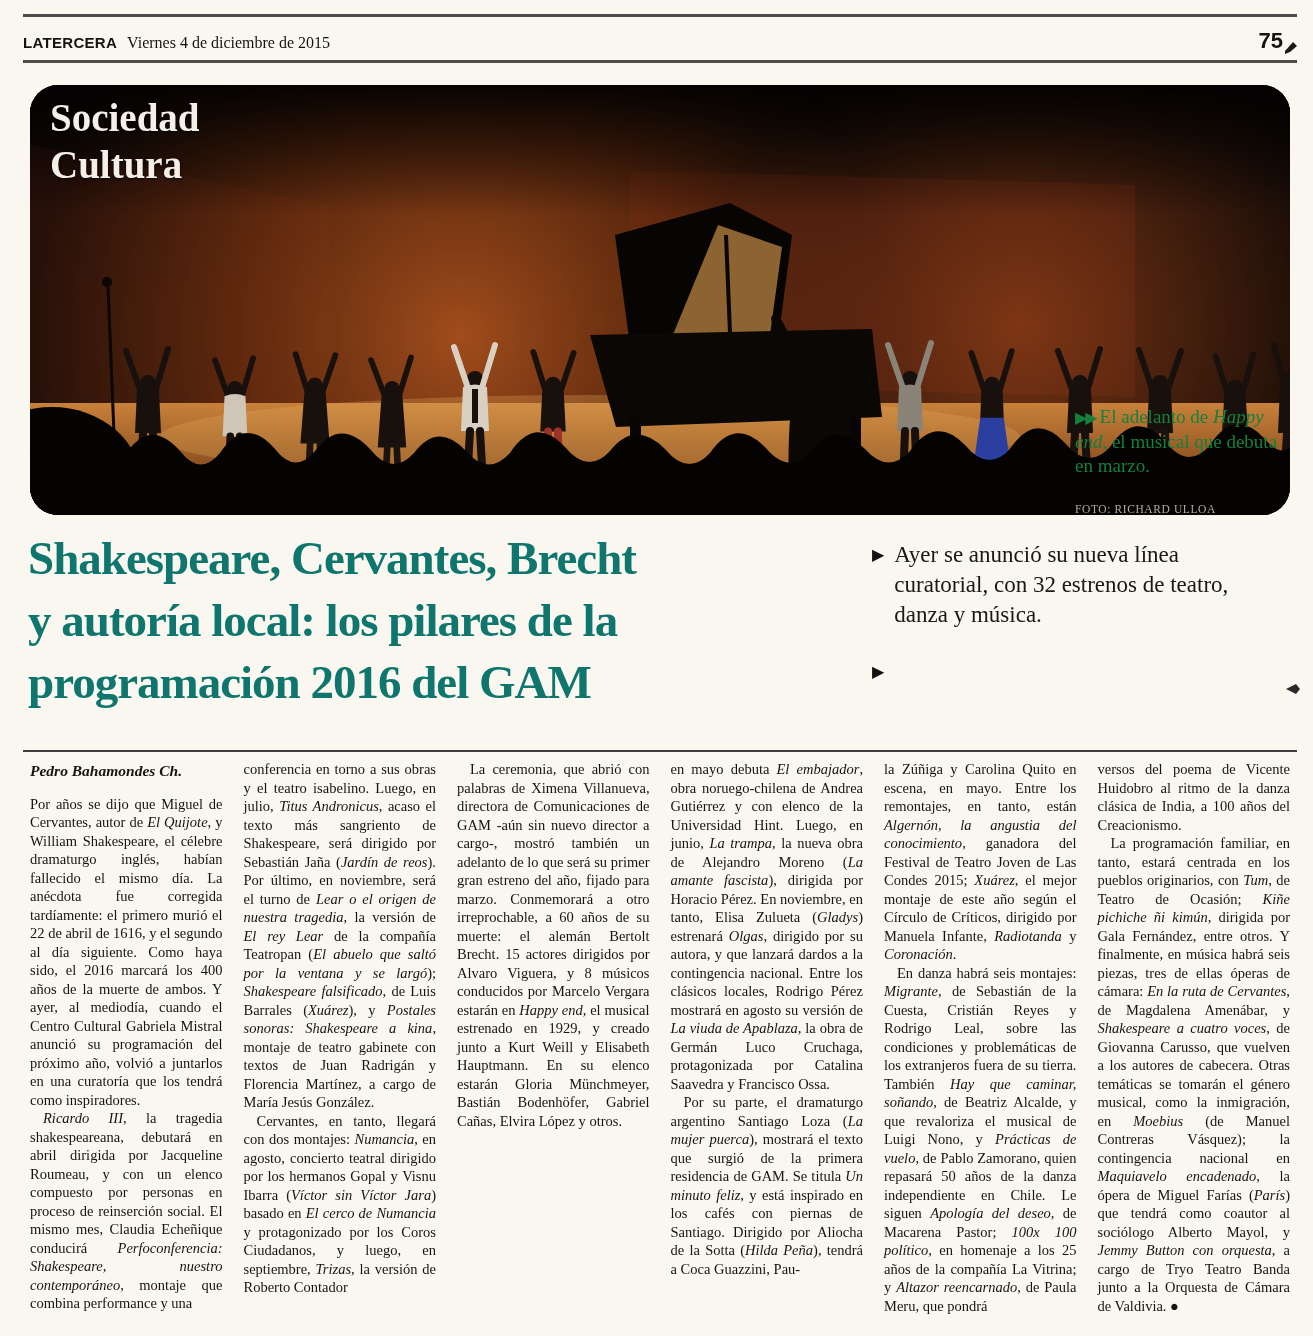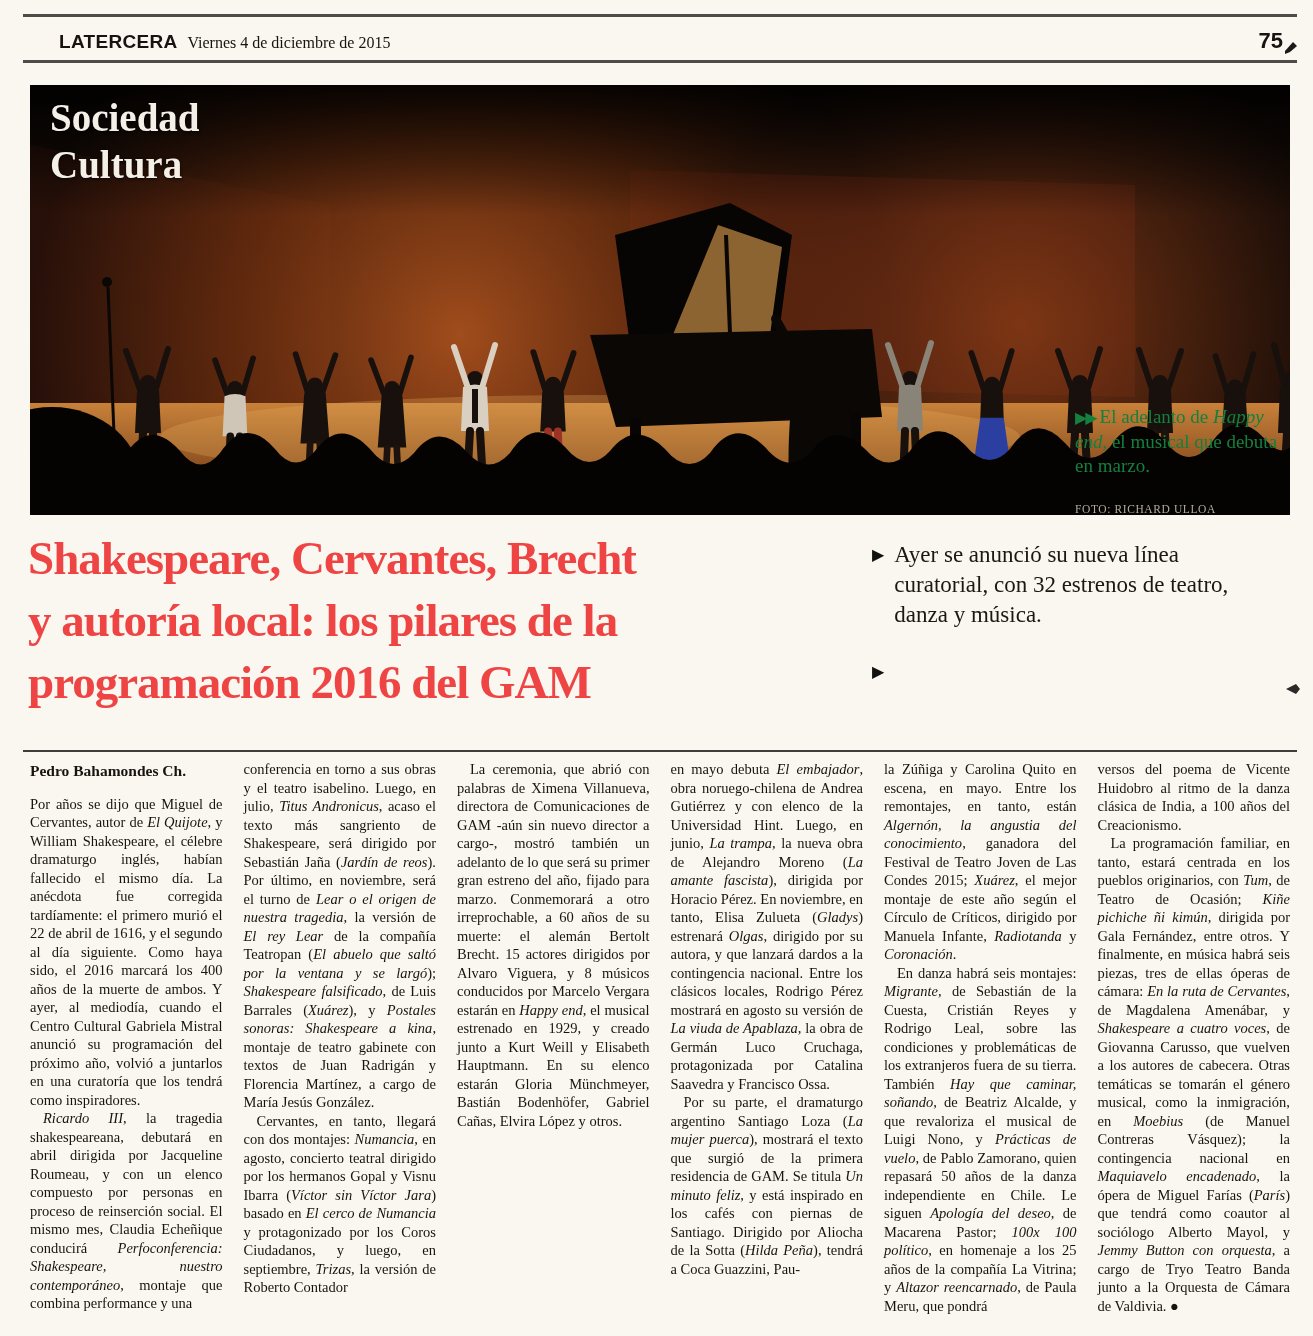--- a/index.html
+++ b/index.html
@@ -10,61 +10,61 @@
   }
   
   .rule{position:absolute;left:23px;right:16px;background:#4d4c4a;}
   .rule-top{top:14px;height:3px;}
   .rule-under-header{top:60px;height:3px;}
   .rule-above-columns{top:750px;height:2px;background:#3e3d3b;}
   .header-row{
     position:absolute;left:23px;right:16px;top:28px;height:26px;
     display:flex;justify-content:space-between;align-items:baseline;
   }
-  .masthead{font-family:"Liberation Sans",sans-serif;font-weight:bold;font-size:19px;letter-spacing:.3px;margin-left:36px;}
+  .masthead{font-family:"Liberation Sans",sans-serif;font-weight:bold;font-size:15px;letter-spacing:.3px;}
   .edition-date{font-size:16px;margin-left:6px;}
   .page-number{font-family:"Liberation Sans",sans-serif;font-weight:bold;font-size:22px;display:flex;align-items:flex-end;gap:1px;}
   .page-number svg{margin-top:2px;}
   
   .photo{
     position:absolute;left:30px;top:85px;width:1260px;height:430px;
-    background:#130b07;overflow:hidden;
+    background:#130b07;overflow:hidden;border-radius:28px;
   }
   .photo svg.stage{position:absolute;left:0;top:0;}
   .section-label{
     position:absolute;left:20px;top:10px;
     font-size:39px;font-weight:bold;color:#f4f0e8;line-height:1.2;
     text-shadow:0 1px 3px rgba(0,0,0,.8);
   }
   .photo-caption{
     position:absolute;left:1045px;top:320px;width:210px;
     font-size:19px;line-height:24px;color:#15803d;
   }
   .photo-caption .marker{letter-spacing:-2px;margin-right:4px;font-size:16px;}
   .photo-credit{
     position:absolute;left:1045px;top:418px;width:210px;
     font-size:11.5px;letter-spacing:.6px;color:#b3ab9c;
   }
   
   .headline{
     position:absolute;left:28px;top:527px;width:838px;
-    font-size:47px;font-weight:bold;line-height:62px;letter-spacing:-1px;color:#ef4444;
+    font-size:47px;font-weight:bold;line-height:62px;letter-spacing:-1px;color:#0f766e;
   }
   .bullets{position:absolute;left:872px;top:540px;width:420px;}
   .bullet{display:flex;margin-bottom:27px;}
   .bullet .arrow{font-size:16px;line-height:30px;margin-right:10px;color:#111;}
   .bullet .btext{font-size:23px;line-height:30px;width:372px;color:#1b1713;}
   .margin-artifact{position:absolute;left:1286px;top:684px;width:14px;height:10px;}
   
   .columns{
     position:absolute;left:30px;top:760px;width:1260px;height:576px;
     display:flex;gap:21px;overflow:hidden;
   }
   .col{flex:1 1 0;min-width:0;font-size:14.5px;line-height:18.5px;text-align:justify;}
-  .byline{font-weight:bold;font-size:15.5px;margin:2px 0 14px 0;text-align:left;}
+  .byline{font-weight:bold;font-style:italic;font-size:15.5px;margin:2px 0 14px 0;text-align:left;}
   .col p.para{margin:0;hyphens:auto;-webkit-hyphens:auto;}
   .col p.para.indent{text-indent:13px;}
   .it{font-style:italic;}
 </style>
 </head>
 <body>
 
 <div class="page">
 
   <div class="rule rule-top"></div>

